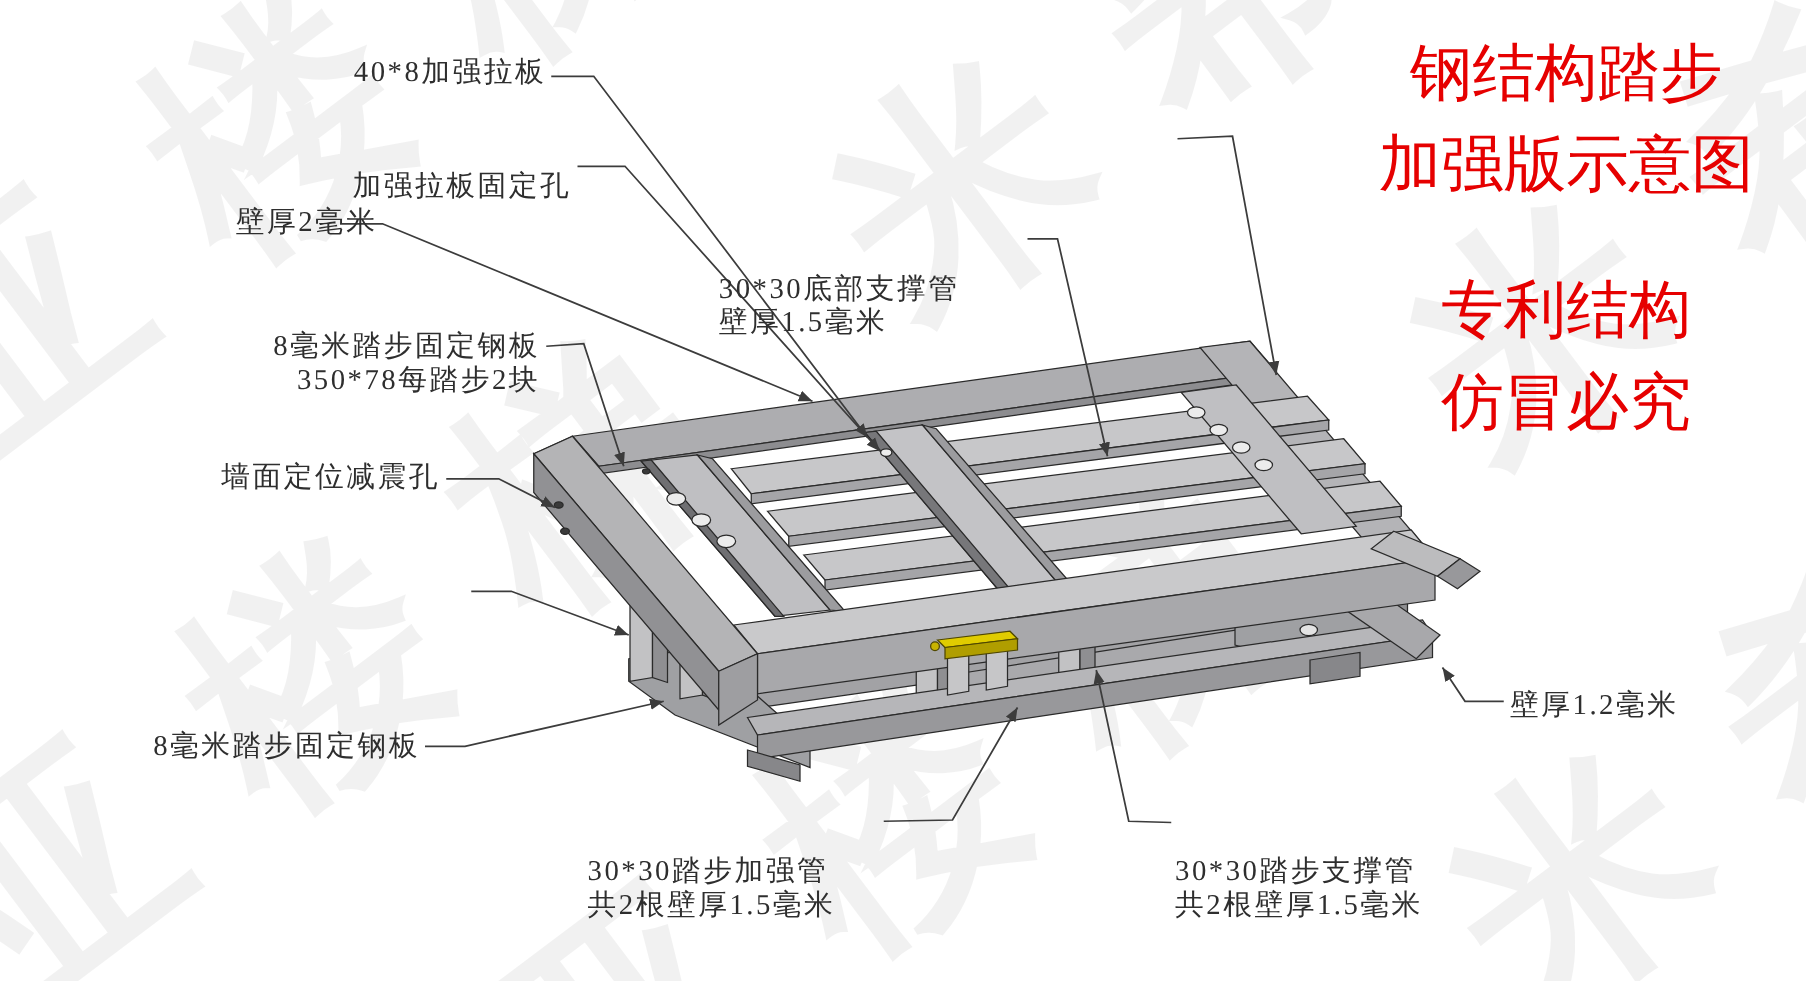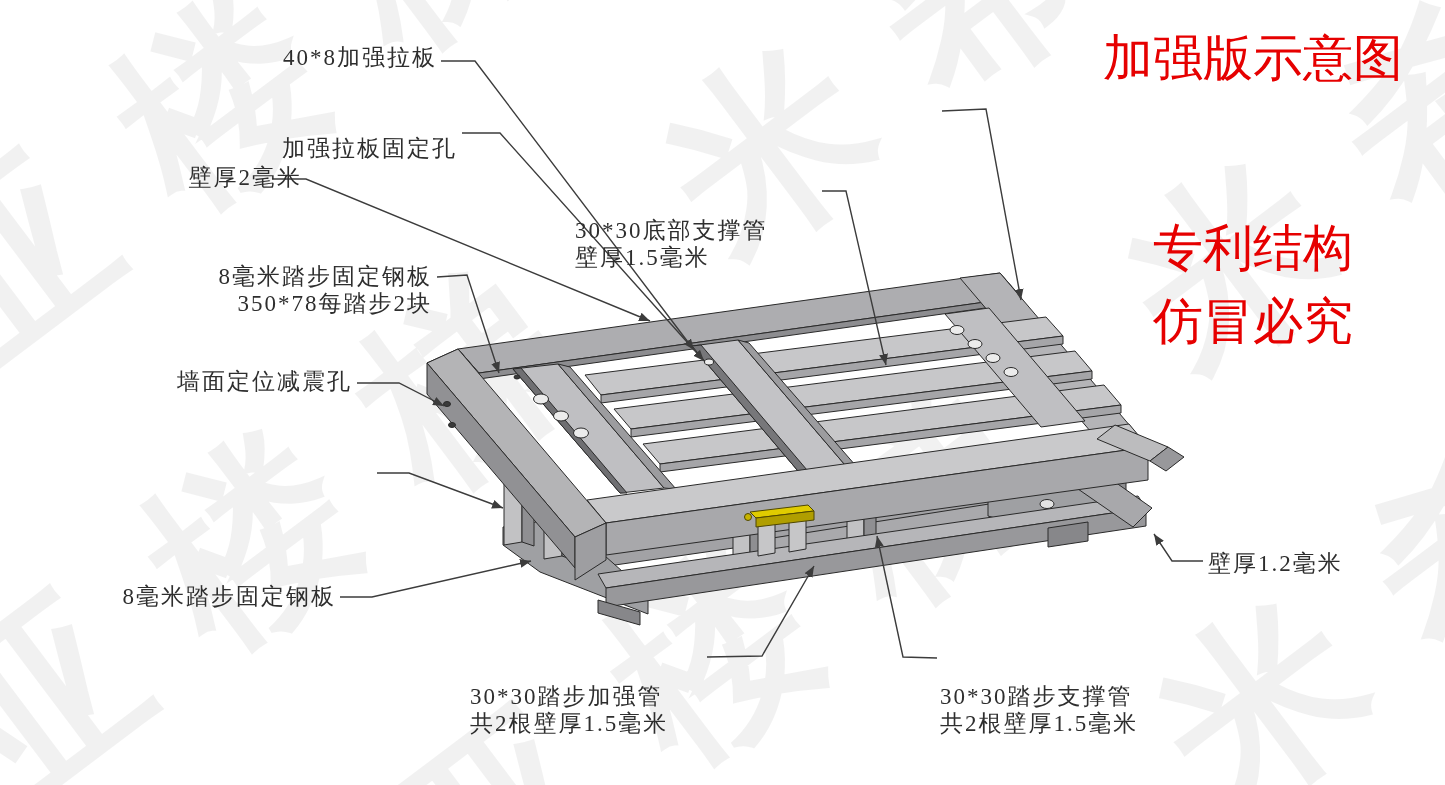--- a/index.html
+++ b/index.html
@@ -185,20 +185,21 @@
   </div>
   <div class="lbl al-c" style="left:940px;top:644px;width:230px">
     <div>30*30踏步支撑管</div>
       <div>共2根壁厚1.5毫米</div>
   </div>
   <div class="lbl al-l" style="left:1208px;top:550px;width:232px">
       <div>壁厚1.2毫米</div>
   </div>
 
   <div class="title-block" style="left:1068px;top:22px">
+    <div>钢结构踏步</div>
     <div>加强版示意图</div>
   </div>
   <div class="title-block" style="left:1068px;top:212px">
     <div>专利结构</div>
     <div>仿冒必究</div>
   </div>
 
 </div>
 
 </body></html>

